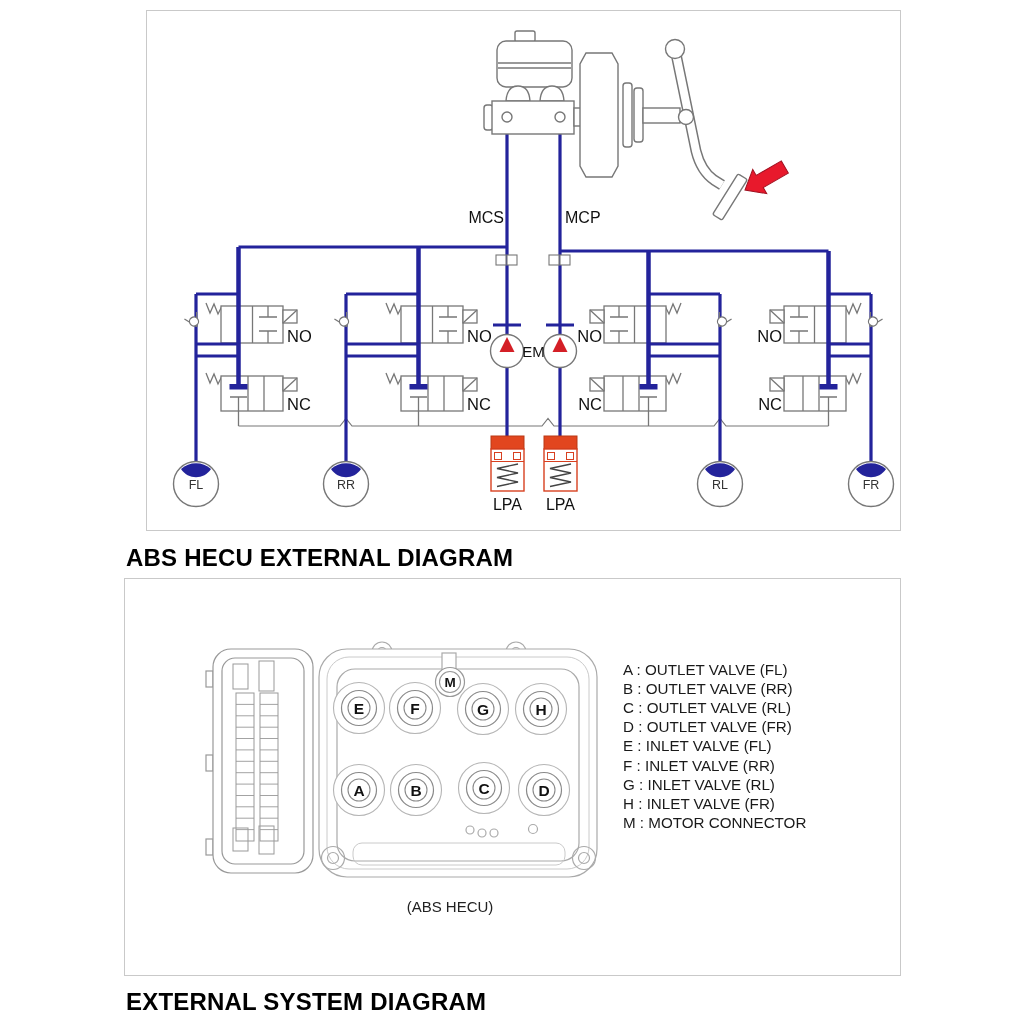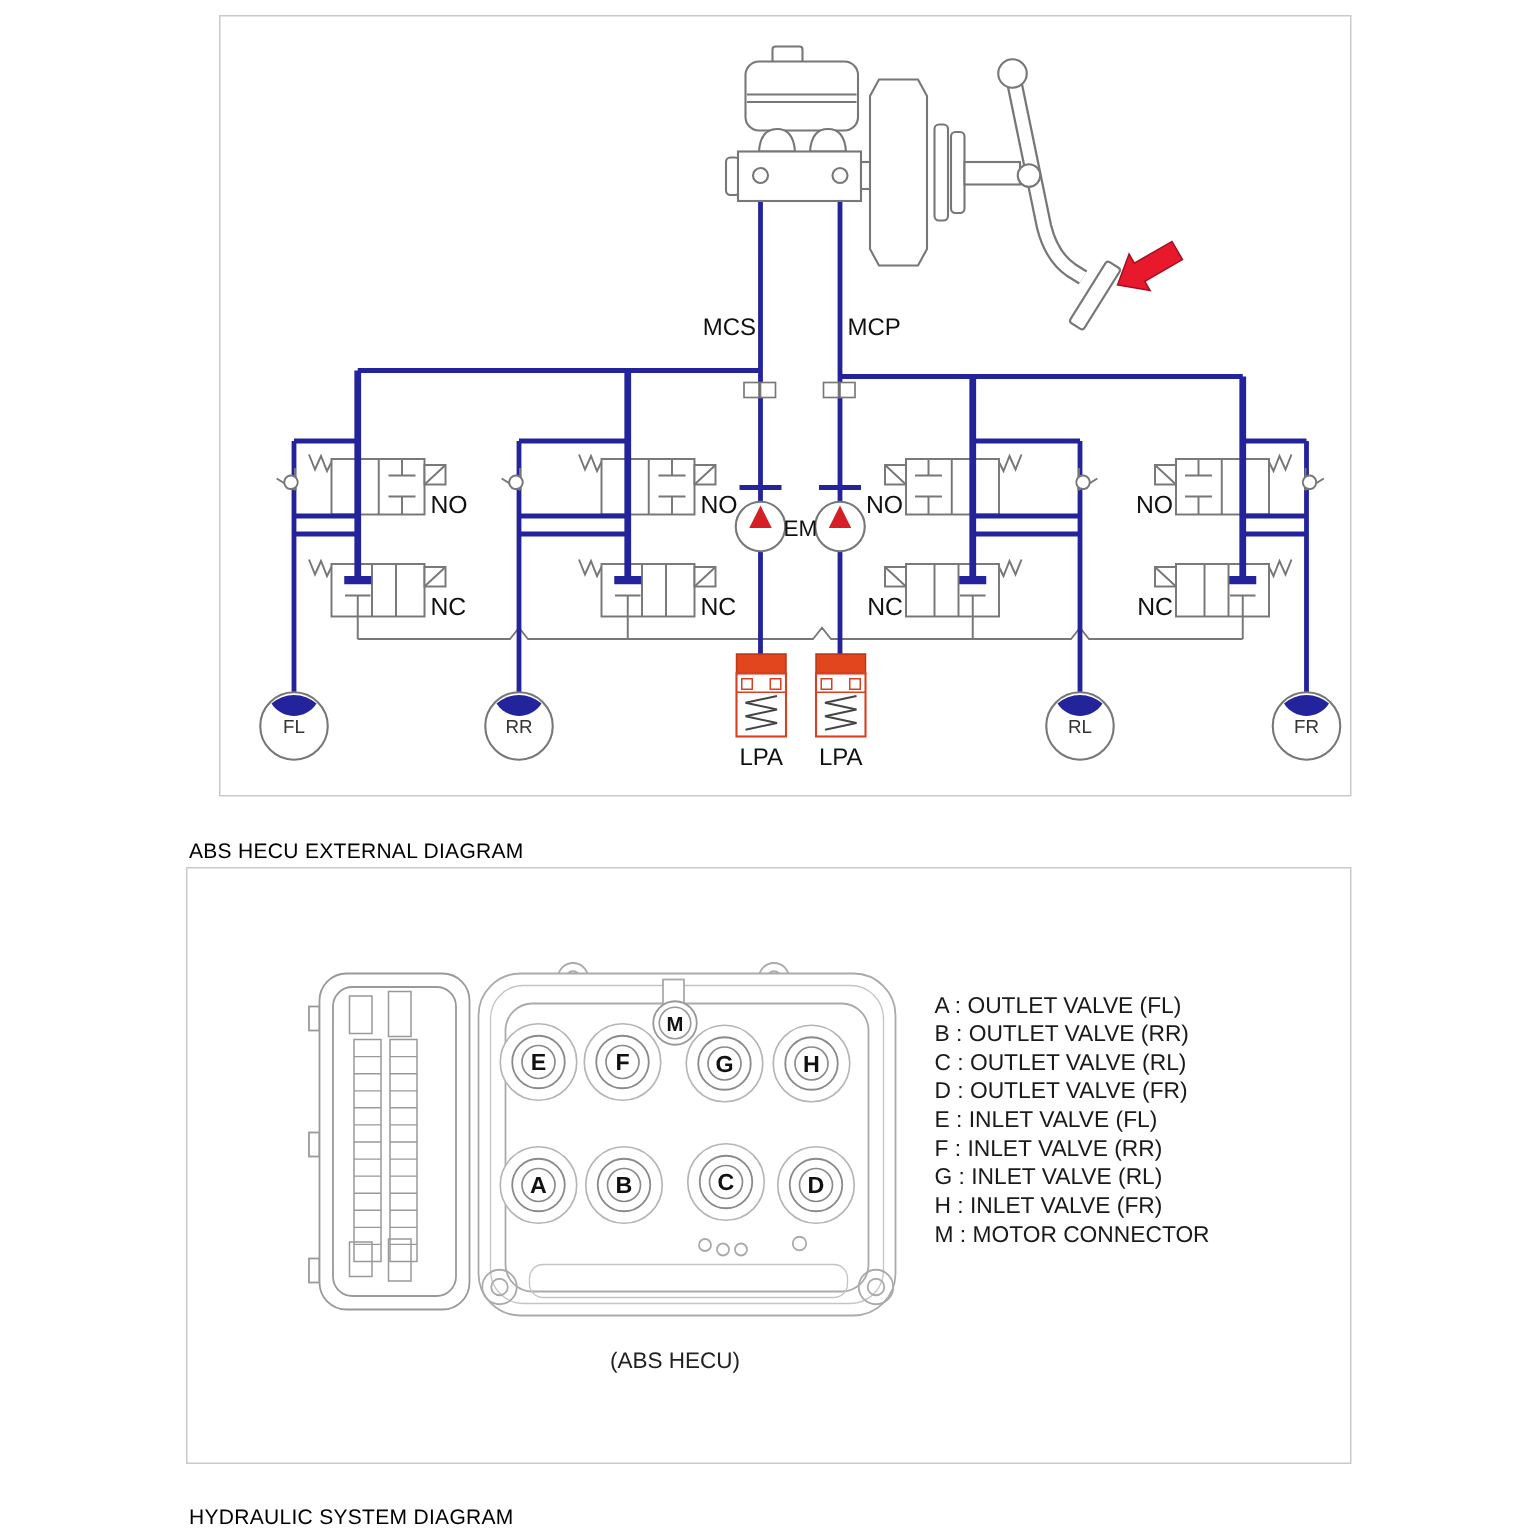--- a/index.html
+++ b/index.html
@@ -1,20 +1,20 @@
 <!DOCTYPE html>
 <html><head>
 <meta charset="utf-8">
 <style>
   html,body{margin:0;padding:0;background:#ffffff;}
   body{width:1024px;height:1024px;position:relative;font-family:"Liberation Sans",sans-serif;-webkit-font-smoothing:antialiased;}
   .panel{position:absolute;background:#ffffff;border:1px solid #c9c9c9;box-sizing:border-box;}
   #panel-hydraulic{left:146px;top:10px;width:755px;height:521px;}
   #panel-hecu{left:124px;top:578px;width:777px;height:398px;}
-  .caption{position:absolute;font-weight:normal;font-size:14px;color:#000;letter-spacing:0.2px;white-space:nowrap;margin-top:15px;}
+  .caption{position:absolute;font-weight:bold;font-size:24px;color:#000;letter-spacing:0.2px;white-space:nowrap;}
   #caption-top{left:126px;top:544px;}
   #caption-bottom{left:126px;top:988px;}
   svg{display:block;}
   svg text{font-family:"Liberation Sans",sans-serif;}
   .lbl{font-size:16.5px;fill:#111;}
   .lblsm{font-size:12.5px;fill:#333;}
   .port{font-size:16px;fill:#111;}
   .lpa{font-size:16px;fill:#111;}
   .em{font-size:15px;fill:#111;}
   .coil{font-size:15.5px;font-weight:bold;fill:#111;}
@@ -285,13 +285,13 @@
     <text class="legend" x="622" y="731.3">D : OUTLET VALVE (FR)</text>
     <text class="legend" x="622" y="750.4">E : INLET VALVE (FL)</text>
     <text class="legend" x="622" y="769.5">F : INLET VALVE (RR)</text>
     <text class="legend" x="622" y="788.6">G : INLET VALVE (RL)</text>
     <text class="legend" x="622" y="807.7">H : INLET VALVE (FR)</text>
     <text class="legend" x="622" y="826.8">M : MOTOR CONNECTOR</text>
   </g>
 </svg>
 </div>
 
-<div class="caption" id="caption-bottom">HYDRAULIC SYSTEM DIAGRAM</div>
+<div class="caption" id="caption-bottom">EXTERNAL SYSTEM DIAGRAM</div>
 
 </body></html>

